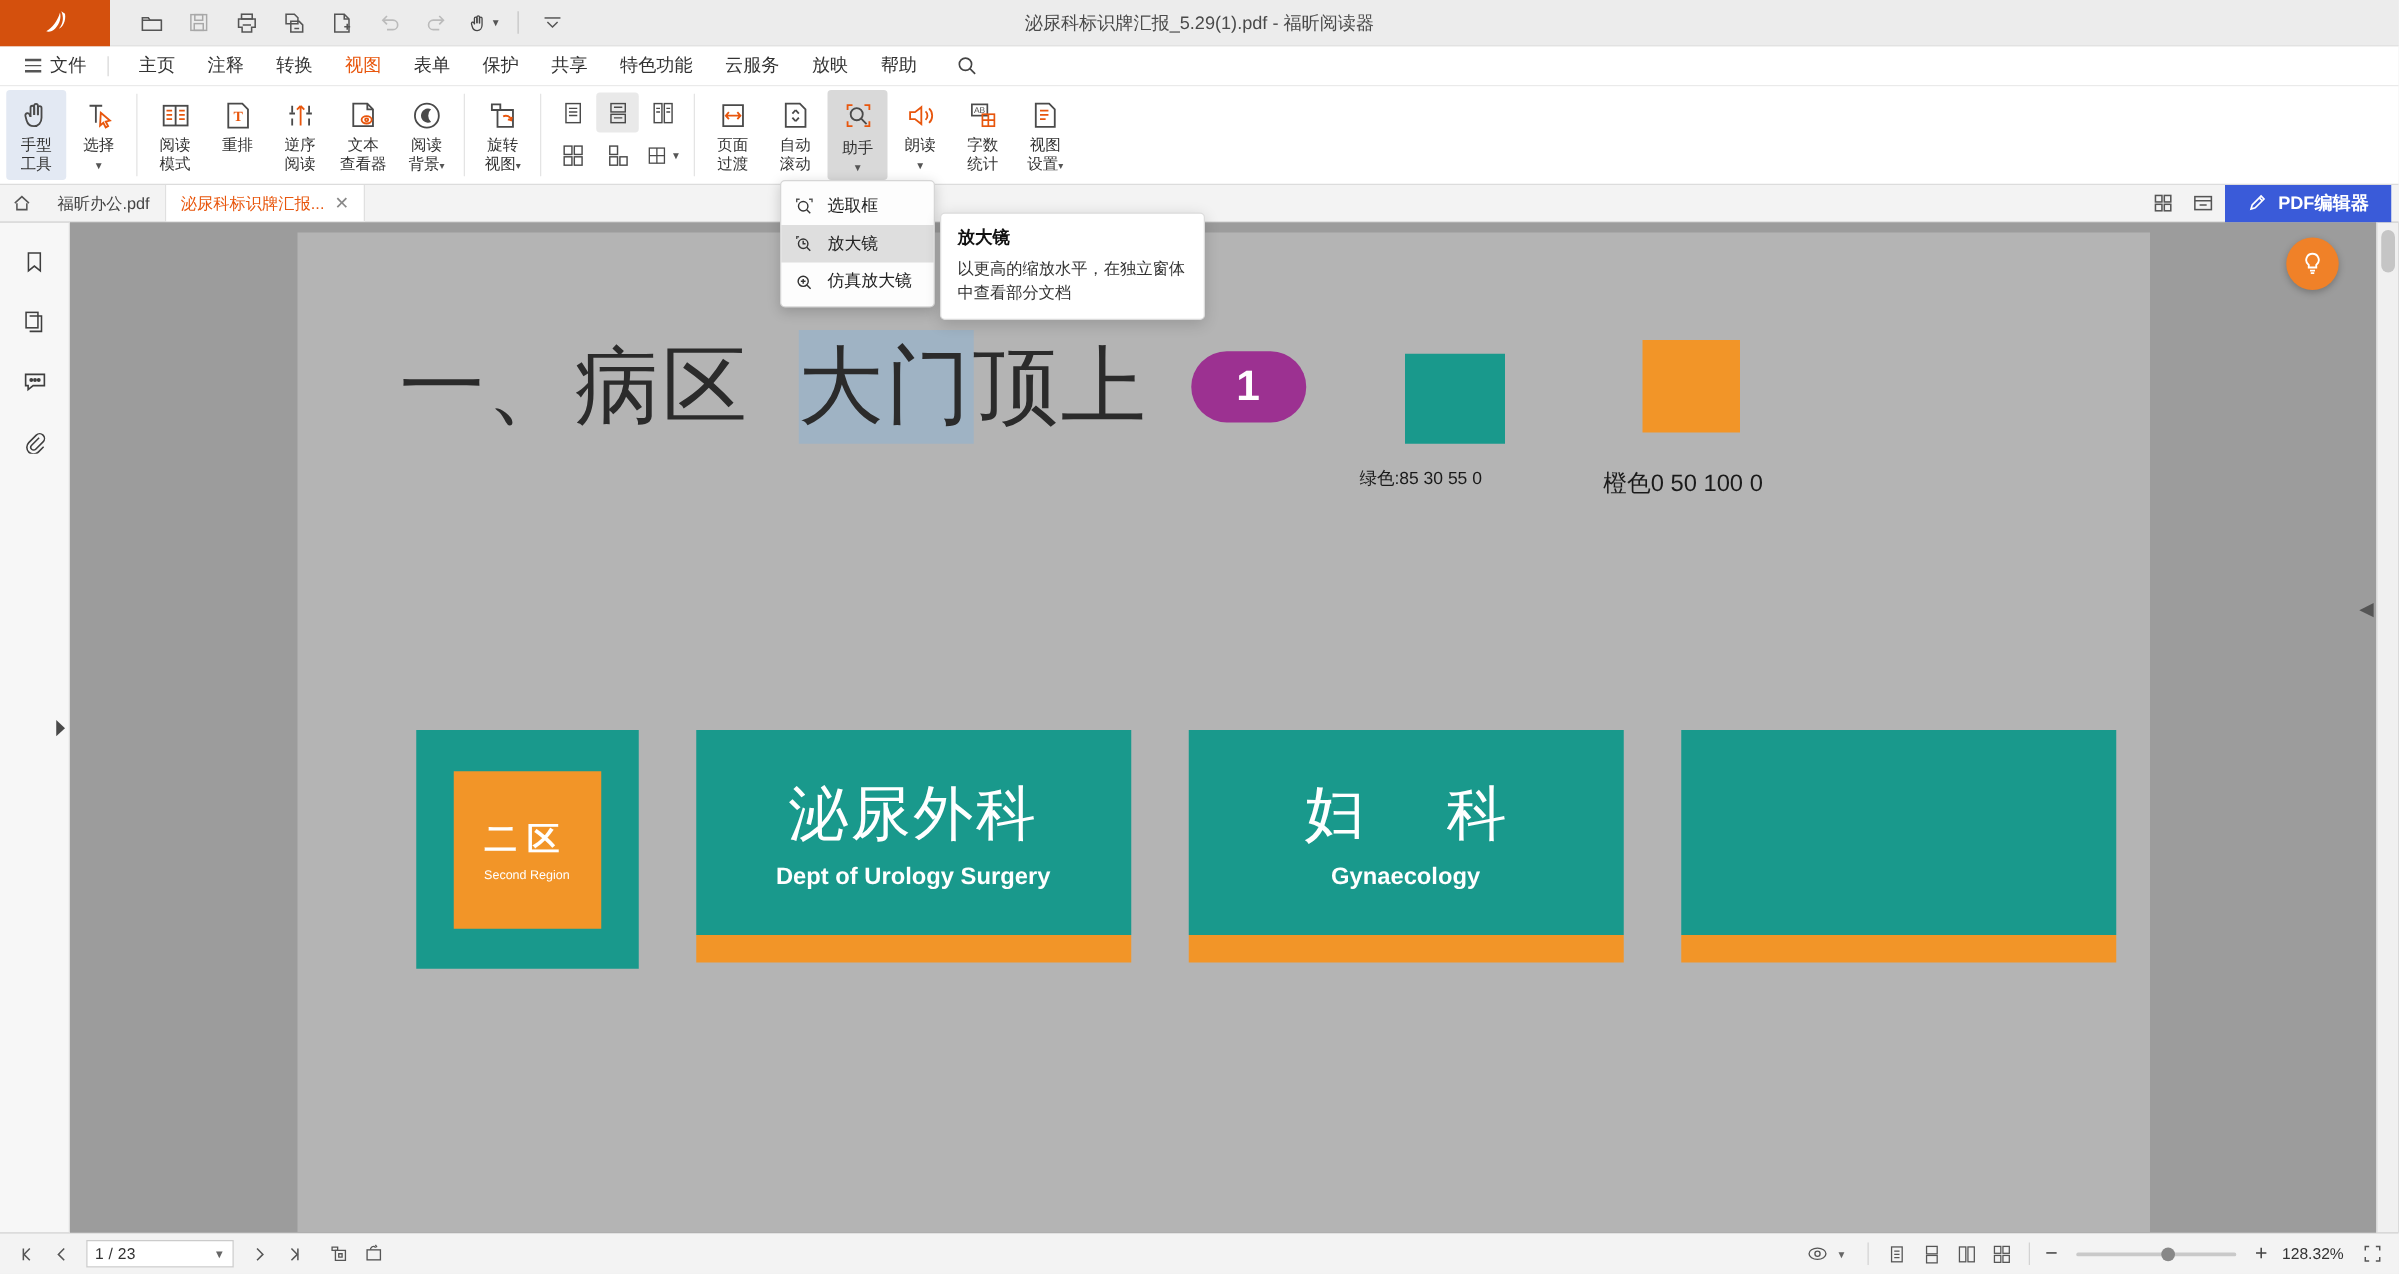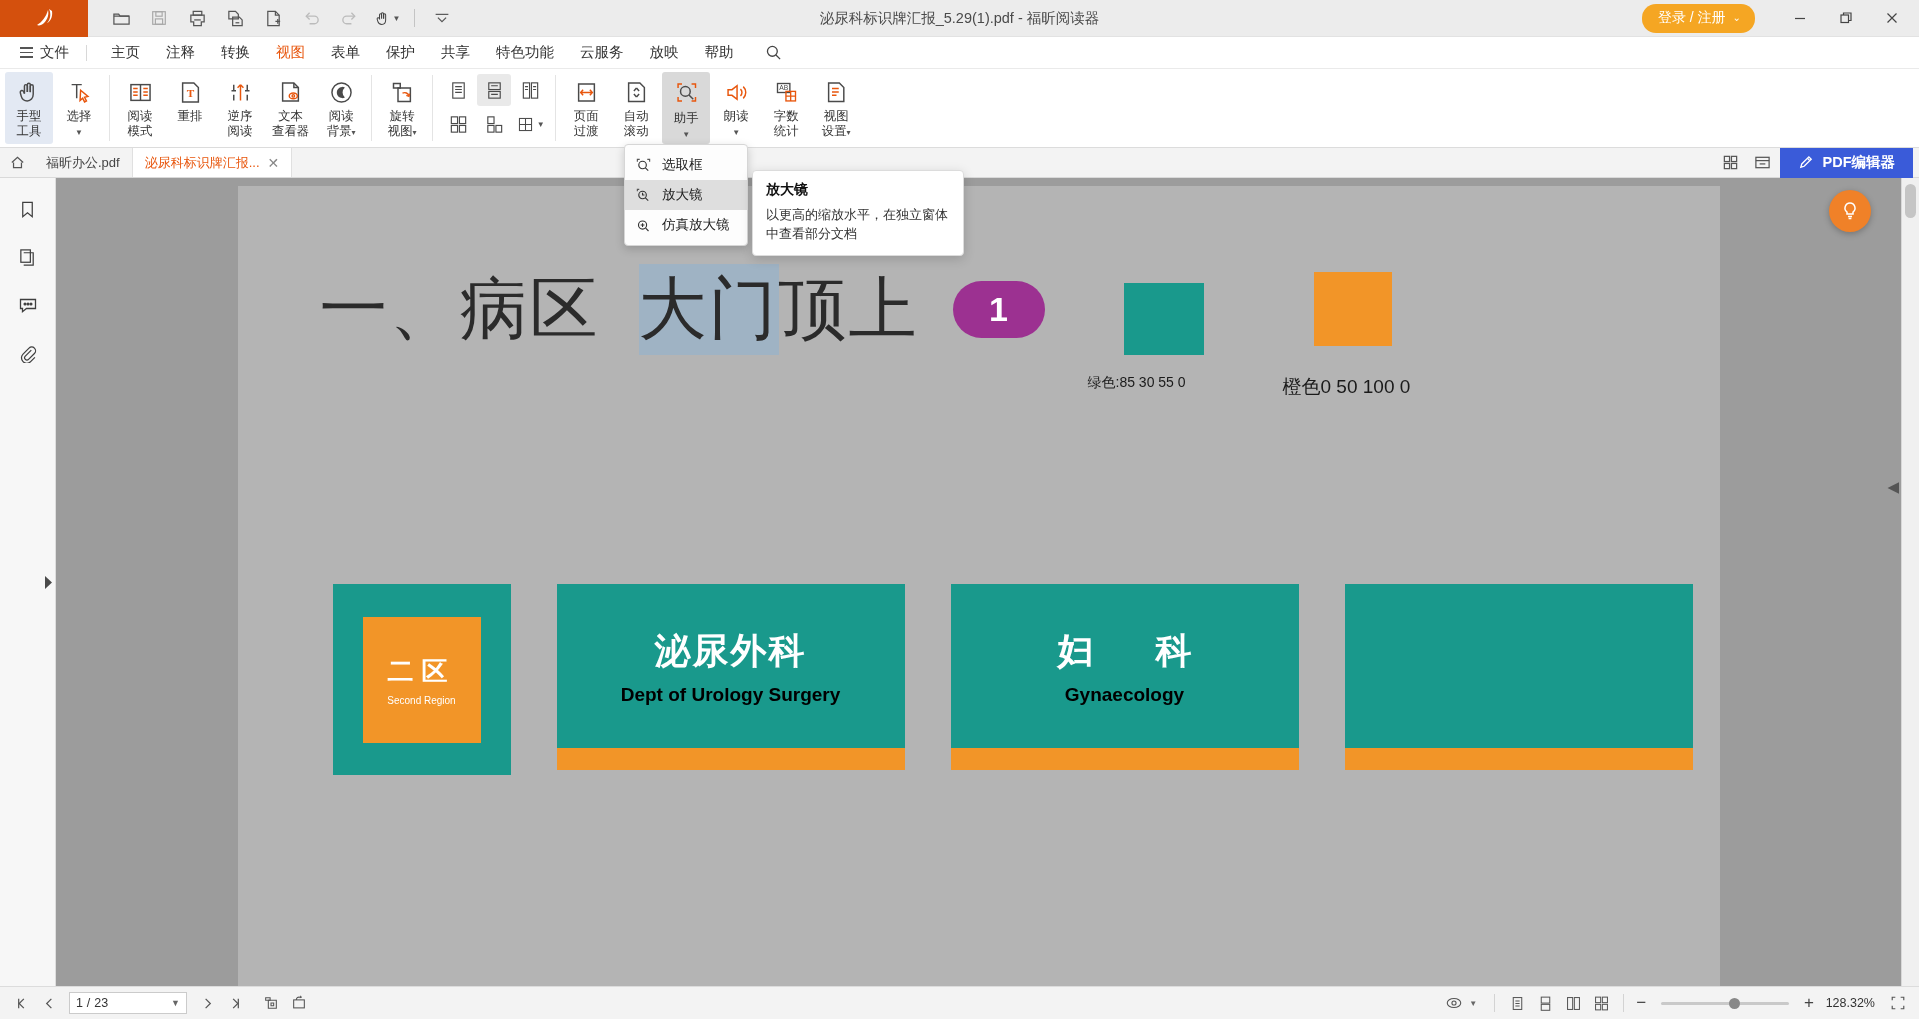--- a/index.html
+++ b/index.html
@@ -177,23 +177,23 @@
     width: 118px; height: 126px; background:#f29528; display:flex; flex-direction:column;
     align-items:center; justify-content:center; gap: 6px;
   }
   .sign-sq-inner .cn { color:#fff; font-size: 26px; letter-spacing: 8px; font-weight:600; }
   .sign-sq-inner .en { color:#fff; font-size: 10px; }
   .sign-wide { width: 348px; }
   .sign-wide .bar-green {
     height: 164px; background:#19998c; display:flex; flex-direction:column;
     align-items:center; justify-content:center; gap: 2px;
   }
-  .sign-wide .cn { color:#fff; font-size: 36px; font-weight:bold; letter-spacing: 2px; }
+  .sign-wide .cn { color:#fff; font-size: 48px; font-weight:normal; letter-spacing: 2px; }
   .sign-wide .cn.sp { letter-spacing: 26px; padding-left: 26px; }
-  .sign-wide .en { color:#000000; font-size: 19px; font-weight:bold; margin-top: 6px; }
+  .sign-wide .en { color:#ffffff; font-size: 19px; font-weight:bold; margin-top: 6px; }
   .sign-wide .bar-orange { height: 22px; background:#f29528; }
   .sign-plain { width: 348px; }
   .sign-plain .bar-green { height: 164px; background:#19998c; }
   .sign-plain .bar-orange { height: 22px; background:#f29528; }
 
   
   .statusbar {
     height: 33px; background:#f3f3f3; display:flex; align-items:center; flex:none;
     border-top:1px solid #dcdcdc; padding: 0 8px; gap: 2px;
   }
@@ -282,42 +282,20 @@
       <div class="qat-btn" title="更多">
         <svg width="20" height="20" viewBox="0 0 22 22" fill="none" stroke="#555" stroke-width="1.3">
           <path d="M4 7h14"></path>
             <path d="M6.5 10.5L11 15l4.5-4.5"></path>
         </svg>
       </div>
     </div>
 
     <div class="title-text">泌尿科标识牌汇报_5.29(1).pdf - 福昕阅读器</div>
 
-    <div class="title-right">
-      <div class="login-pill">
-        <span>登录 / 注册</span>
-        <span class="caret">⌄</span>
-      </div>
-      <div class="win-btn">
-        <svg width="14" height="14" viewBox="0 0 14 14" stroke="#444" stroke-width="1.2">
-            <path d="M2 7.5h10"></path>
-          </svg>
-      </div>
-      <div class="win-btn">
-        <svg width="14" height="14" viewBox="0 0 14 14" fill="none" stroke="#444" stroke-width="1.2">
-          <rect x="2" y="4" width="7.5" height="7.5"></rect>
-            <path d="M4.5 4V2h7.5v7.5h-2"></path>
-        </svg>
-      </div>
-      <div class="win-btn close">
-        <svg width="14" height="14" viewBox="0 0 14 14" stroke="currentColor" stroke-width="1.2">
-            <path d="M2.5 2.5l9 9M11.5 2.5l-9 9"></path>
-          </svg>
-      </div>
-    </div>
   </div>
 
   <div class="menubar">
     <div class="menu-file">
       <span class="hamburger">
           <i></i>
           <i></i>
           <i></i>
         </span>
       <span>文件</span>

